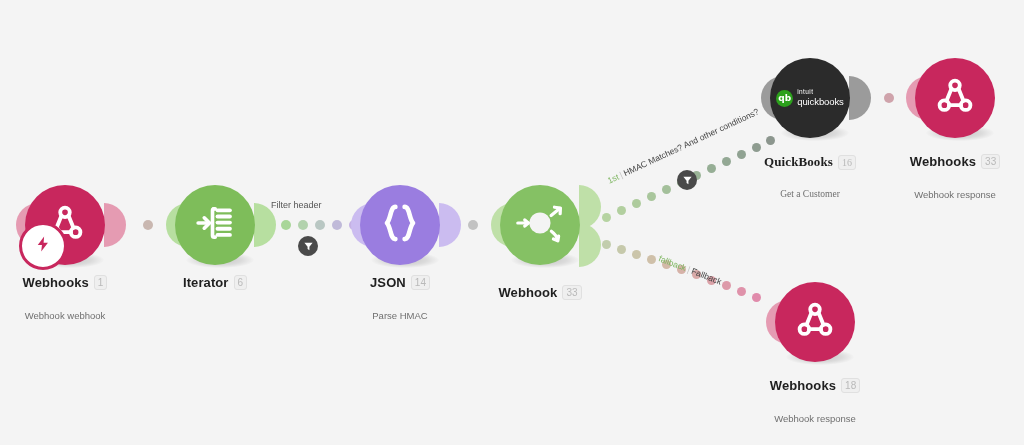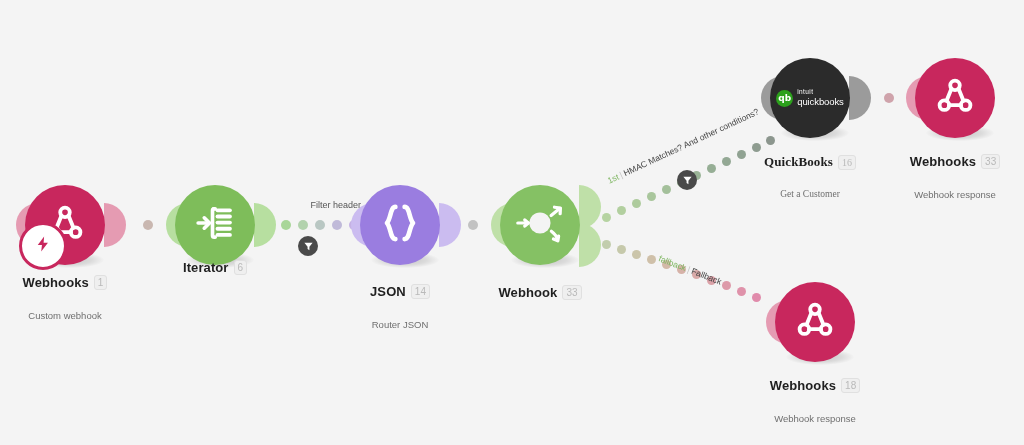--- a/index.html
+++ b/index.html
@@ -63,21 +63,21 @@
     position:absolute;white-space:nowrap;font-size:8.5px;z-index:9;
     transform-origin:0 50%;
   }
   .routelabel .rl-idx{color:#7eb661;}
   .routelabel .rl-sep{color:#c3c3c3;margin:0 2px;}
   .routelabel .rl-txt{color:#444;}
 
   
   .linklabel{
     position:absolute;font-size:9px;color:#555;white-space:nowrap;z-index:9;
-    text-align:right;
+    text-align:left;
   }
 
   
   .flash{
     position:absolute;width:42px;height:42px;border-radius:50%;
     background:#ffffff;border:3px solid #c8275d;
     display:flex;align-items:center;justify-content:center;
     z-index:9;
   }
 
@@ -116,21 +116,21 @@
     </div>
     <div class="flash" style="left:19px;top:222px;">
       <span>
         <svg width="18" height="18" viewBox="0 0 24 24" fill="#c8275d">
           <path d="M13.5 2 L5 13.2 H10.6 L9.6 22 L18.6 10.4 H12.8 Z"></path>
         </svg>
       </span>
     </div>
     <div class="caption" style="left:0px;top:273px;width:130px;">
       <span class="cap-title">Webhooks</span><span class="badge">1</span>
-      <span class="cap-sub">Custom webhook</span>
+      <span class="cap-sub">Webhook webhook</span>
     </div>
   </div>
 
   <div class="dot" style="left:143px;top:220px;width:10px;height:10px;background:#c9b7b0;"></div>
 
   <div class="node">
     <div class="port left" style="left:166px;top:203px;width:22px;height:44px;background:#b7dfa0;"></div>
     <div class="port right" style="left:254px;top:203px;width:22px;height:44px;background:#b7dfa0;"></div>
     <div class="shadow" style="left:186px;top:252px;width:68px;height:16px;"></div>
     <div class="bubble" style="left:175px;top:185px;width:80px;height:80px;background:#7ebd5a;">
@@ -145,21 +145,21 @@
           <g fill="#fff">
             <rect x="12.3" y="4.4" width="8.5" height="2.0" rx="1"></rect>
             <rect x="12.3" y="7.6" width="8.5" height="2.0" rx="1"></rect>
             <rect x="12.3" y="10.8" width="8.5" height="2.0" rx="1"></rect>
             <rect x="12.3" y="14.0" width="8.5" height="2.0" rx="1"></rect>
             <rect x="12.3" y="17.2" width="8.5" height="2.0" rx="1"></rect>
           </g>
         </svg>
       </span>
     </div>
-    <div class="caption" style="left:150px;top:258px;width:130px;text-align:center;">
+    <div class="caption" style="left:150px;top:273px;width:130px;text-align:center;">
       <span class="cap-title">Iterator</span><span class="badge">6</span>
       <span class="cap-sub"></span>
     </div>
   </div>
 
   <div>
     <div class="linklabel" style="left:271px;top:200px;width:90px;">Filter header</div>
     <div class="dot" style="left:281px;top:220px;width:10px;height:10px;background:#a9d699;"></div>
     <div class="dot" style="left:298px;top:220px;width:10px;height:10px;background:#b2d2ad;"></div>
     <div class="dot" style="left:315px;top:220px;width:10px;height:10px;background:#b9c7c3;"></div>
@@ -177,23 +177,23 @@
     <div class="port right" style="left:439px;top:203px;width:22px;height:44px;background:#cbbcf0;"></div>
     <div class="shadow" style="left:371px;top:252px;width:68px;height:16px;"></div>
     <div class="bubble" style="left:360px;top:185px;width:80px;height:80px;background:#9a7de0;">
       <span>
         <svg width="46" height="46" viewBox="0 0 24 24" fill="none" stroke="#fff" stroke-width="2.4" stroke-linecap="round" stroke-linejoin="round">
           <path d="M9.6 3.6 C6.9 3.6 7.4 9.4 5.2 12 C7.4 14.6 6.9 20.4 9.6 20.4"></path>
           <path d="M14.4 3.6 C17.1 3.6 16.6 9.4 18.8 12 C16.6 14.6 17.1 20.4 14.4 20.4"></path>
         </svg>
       </span>
     </div>
-    <div class="caption" style="left:335px;top:282px;width:130px;">
+    <div class="caption" style="left:335px;top:273px;width:130px;">
       <span class="cap-title">JSON</span><span class="badge">14</span>
-      <span class="cap-sub">Router JSON</span>
+      <span class="cap-sub">Parse HMAC</span>
     </div>
   </div>
 
   <div class="dot" style="left:468px;top:220px;width:10px;height:10px;background:#c2c2c2;"></div>
 
   <div class="node">
     <div class="port left" style="left:491px;top:203px;width:22px;height:44px;background:#bfe0a8;"></div>
     <div class="port right" style="left:579px;top:185px;width:22px;height:44px;background:#bfe0a8;"></div>
     <div class="port right" style="left:579px;top:223px;width:22px;height:44px;background:#bfe0a8;"></div>
     <div class="shadow" style="left:511px;top:252px;width:68px;height:16px;"></div>

